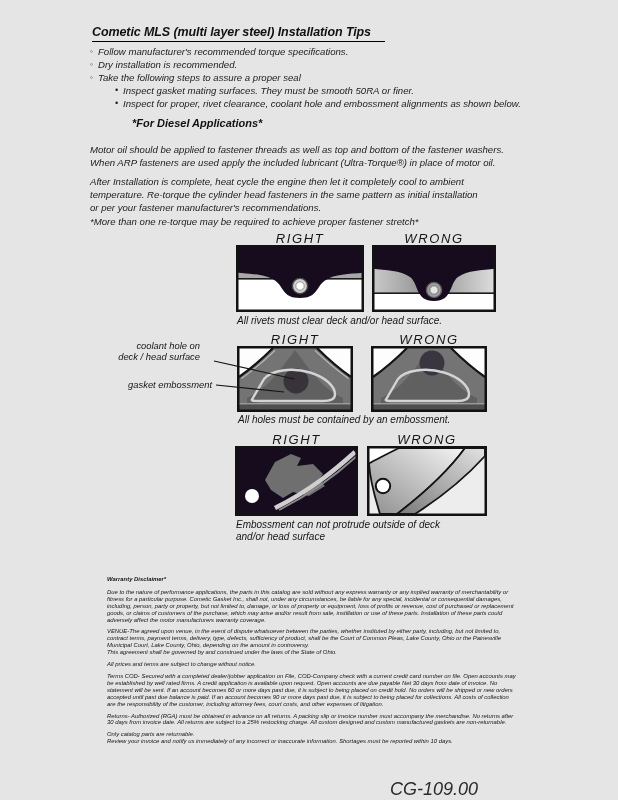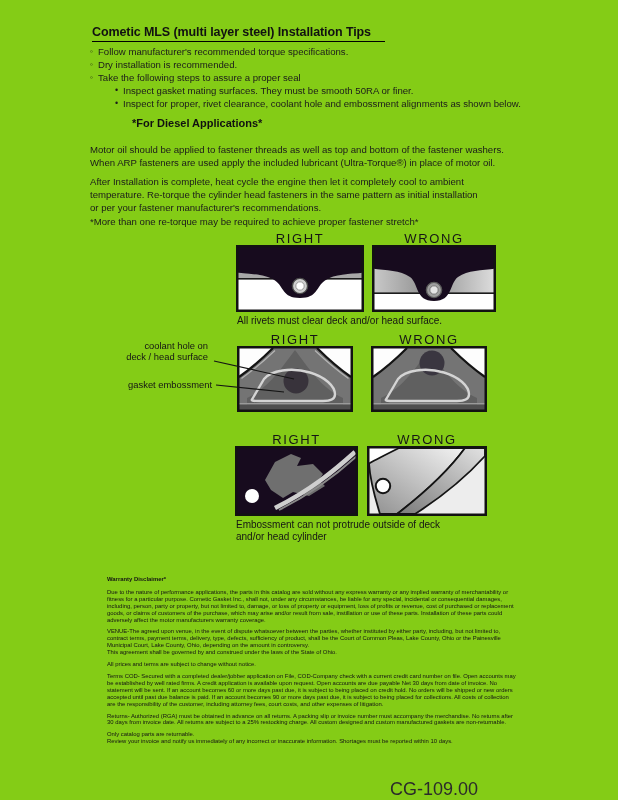--- a/index.html
+++ b/index.html
@@ -1,21 +1,21 @@
 <!DOCTYPE html>
 <html><head>
 <meta charset="utf-8">
 <style>
   html,body{margin:0;padding:0;}
   body{
     width:618px;height:800px;background:#ffffff;position:relative;
     font-family:"Liberation Sans", sans-serif;color:#1b1b1b;
     -webkit-font-smoothing:antialiased;overflow:hidden;
   }
-  #page{position:absolute;inset:0;background:#84cc16;}
+  #page{position:absolute;inset:0;background:#e5e5e5;font-style:italic;}
 
   
   .doc-title{
     position:absolute;left:92px;top:25px;
     font-size:12.5px;font-weight:bold;letter-spacing:-0.1px;color:#111;
     border-bottom:1.6px solid #000;padding:0 14px 2px 0;display:inline-block;
   }
 
   
   .tips{position:absolute;left:90px;top:45px;font-size:9.6px;line-height:13px;width:470px;}
@@ -41,21 +41,21 @@
     font-size:13px;letter-spacing:1.6px;color:#151515;
   }
   .fig-box{position:absolute;top:14px;line-height:0;}
   .fig-caption{position:absolute;left:1px;font-size:10px;line-height:12px;color:#151515;}
   .row1 .fig-caption{top:84px;}
   .row2 .fig-caption{top:82px;}
   .row3 .fig-caption{top:87px;}
 
   
   .ann{position:absolute;font-size:9.4px;line-height:11px;text-align:right;color:#151515;}
-  .ann-coolant{left:100px;top:340px;width:108px;}
+  .ann-coolant{left:92px;top:340px;width:108px;}
   .ann-emboss{left:96px;top:379px;width:116px;}
   .leader-overlay{position:absolute;left:212px;top:358px;width:100px;height:40px;}
 
   
   .disclaimer{
     position:absolute;left:107px;top:576px;width:410px;
     font-size:5.9px;line-height:6.9px;color:#141414;
   }
   .disclaimer .d-head{font-weight:bold;margin:0 0 6px 0;}
   .disclaimer p{margin:0 0 5px 0;}
@@ -179,20 +179,21 @@
         <path d="M36,2 C26,12 12,24 2,31" stroke="#141414" stroke-width="2.2" fill="none"></path>
         <path d="M80,2 C90,12 104,24 114,31" stroke="#141414" stroke-width="2.2" fill="none"></path>
         <circle cx="61" cy="17" r="12.5" fill="#3a3640"></circle>
         <path d="M15,53.5 L27,33 C34,24.5 54,21 73,26.5 C88,31 98,40 98,48.5 C98,52.8 93.5,55 86,55 H24 C17.5,55 13.8,55 15,53.5 Z" fill="none" stroke="#d4d4d4" stroke-width="2.4" stroke-linejoin="round"></path>
         <rect x="2" y="57" width="112" height="1.6" fill="#9a9a9a"></rect>
         <rect x="2" y="58.6" width="112" height="5.4" fill="#4f4f4f"></rect>
         <rect x="1.25" y="1.25" width="113.5" height="63.5" fill="none" stroke="#121212" stroke-width="2.5"></rect>
       </svg>
     </div>
 
+    <div class="fig-caption">All holes must be contained by an embossment.</div>
   </div>
 
   <div class="ann ann-coolant">
     <div>coolant hole on</div>
     <div>deck / head surface</div>
   </div>
   <div class="ann ann-emboss">gasket embossment</div>
   <svg class="leader-overlay" viewBox="0 0 100 40">
     <line x1="2" y1="3" x2="82" y2="21" stroke="#141414" stroke-width="1.2"></line>
     <line x1="4" y1="27" x2="72" y2="34" stroke="#141414" stroke-width="1.2"></line>
@@ -229,21 +230,21 @@
         <path d="M2,2 H32 C22,7 10,13 2,17.5 Z" fill="#ffffff"></path>
         <path d="M2,17.5 C10,13 22,7 32,2 H98 C82,24 56,48 30,68 H13 C8,52 3,34 2,17.5 Z" fill="url(#g2)" stroke="#141414" stroke-width="1.8"></path>
         <path d="M98,2 H118 V10 C98,32 70,54 48,68 H30 C56,48 82,24 98,2 Z" fill="url(#g3)" stroke="#141414" stroke-width="1.8"></path>
         <circle cx="16" cy="40" r="7.2" fill="#ffffff" stroke="#141414" stroke-width="2"></circle>
         <rect x="1.25" y="1.25" width="117.5" height="67.5" fill="none" stroke="#121212" stroke-width="2.5"></rect>
       </svg>
     </div>
 
     <div class="fig-caption">
       <div>Embossment can not protrude outside of deck</div>
-      <div>and/or head cylinder</div>
+      <div>and/or head surface</div>
     </div>
   </div>
 
   <div class="disclaimer">
     <p class="d-head">Warranty Disclaimer*</p>
     <p>Due to the nature of performance applications, the parts in this catalog are sold without any express warranty or any implied warranty of merchantability or fitness for a particular purpose.  Cometic Gasket Inc., shall not, under any circumstances, be liable for any special, incidental or consequential damages, including, person, party or property, but not limited to, damage, or loss of property or equipment, loss of profits or revenue, cost of purchased or replacement goods, or claims of customers of the purchase, which may arise and/or result from sale, instillation or use of these parts.  Installation of these parts could adversely affect the motor manufacturers warranty coverage.</p>
     <p class="tight">VENUE-The agreed upon venue, in the event of dispute whatsoever between the parties, whether instituted by either party, including, but not limited to, contract terms, payment terms, delivery, type, defects, sufficiency of product, shall be the Court of Common Pleas, Lake County, Ohio or the Painesville Municipal Court, Lake County, Ohio, depending on the amount in controversy.</p>
     <p>This agreement shall be governed by and construed under the laws of the State of Ohio.</p>
     <p>All prices and terms are subject to change without notice.</p>
     <p>Terms COD- Secured with a completed dealer/jobber application on File, COD-Company check with a current credit card number on file.  Open accounts may be established by well rated firms.  A credit application is available upon request.  Open accounts are due payable Net 30 days from date of invoice.  No statement will be sent.  If an account becomes 60 or more days past due, it is subject to being placed on credit hold.  No orders will be shipped or new orders accepted until past due balance is paid.  If an account becomes 90 or more days past due, it is subject to being placed for collections.  All costs of collection are the responsibility of the customer, including attorney fees, court costs, and other expenses of litigation.</p>

